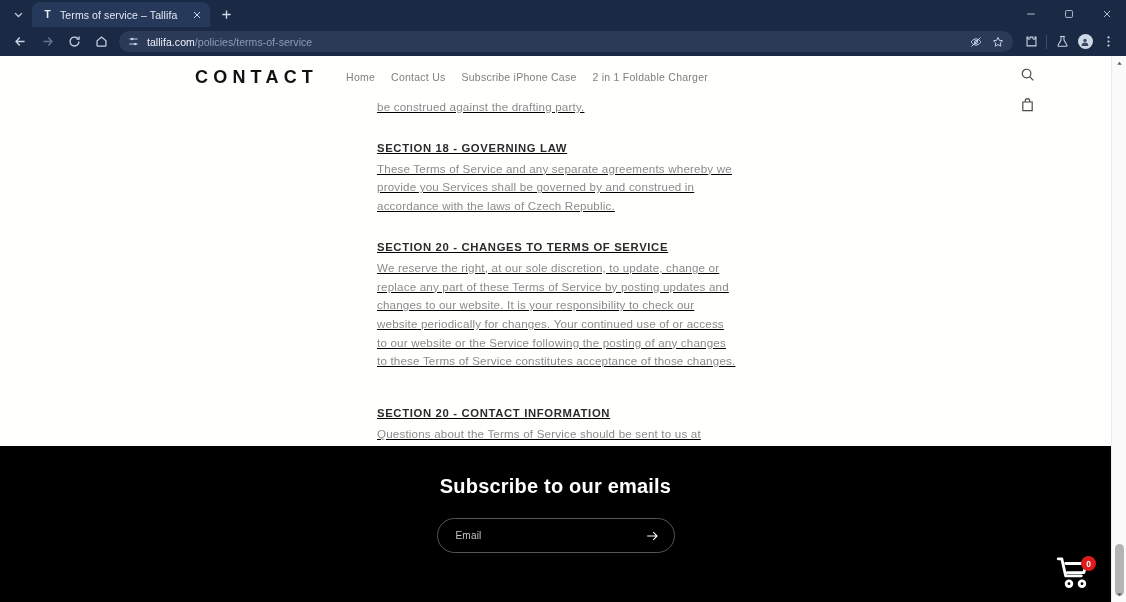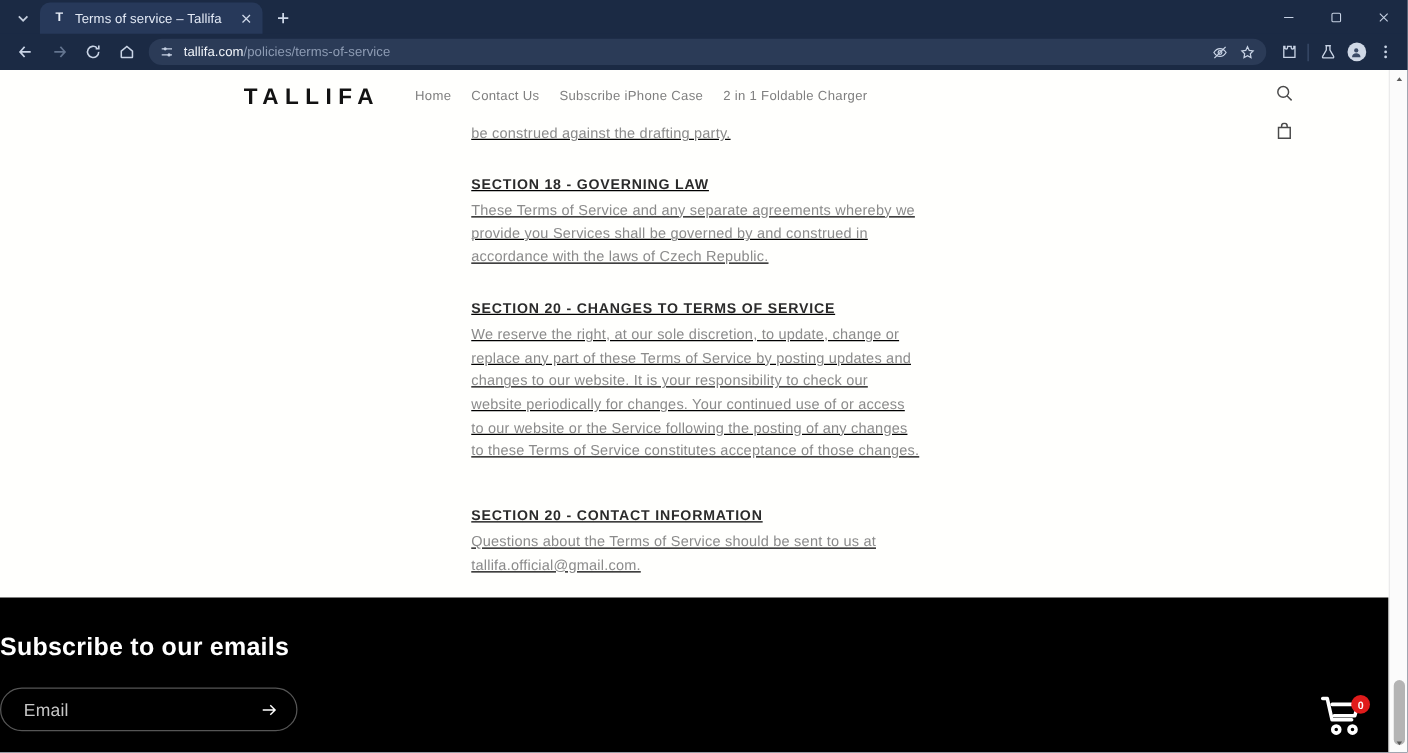--- a/index.html
+++ b/index.html
@@ -96,29 +96,29 @@
   .policy { padding:0 0 0 377px;text-decoration:underline; }
   .policy p { font-size:11.6px; line-height:18.7px; color:#8b8b8b;
               letter-spacing:.18px; max-width:360px; font-weight:400; }
   .policy h2 { font-size:11.3px; line-height:18px; color:#2b2b2b;
                font-weight:700; letter-spacing:.65px; margin:0 0 3px 0; }
   .sec-gap { height:22px; }
   .sec-gap-lg { height:33px; }
 
   
   .footer { background:#000000; position:absolute; left:0; right:0; bottom:0;
-            height:124px; display:flex; flex-direction:column;
-            padding-top:29px; }
+            height:156px; display:flex; flex-direction:column;
+            align-items:center; padding-top:29px; }
   .footer h3 { color:#ffffff; font-size:20px; font-weight:700;
                letter-spacing:.2px; }
   .subscribe { margin-top:20px; width:238px; height:35px;
                border:1px solid #555555; border-radius:18px; display:flex;
                align-items:center; padding:0 14px 0 18px; }
   .subscribe input { flex:1; background:transparent; border:none; outline:none;
-                     color:#e6e6e6; font-size:14px;
+                     color:#e6e6e6; font-size:10px;
                      font-family:"Liberation Sans", sans-serif;
                      letter-spacing:.2px; }
   .subscribe input::placeholder { color:#c7c7c7; }
   .sub-arrow { width:16px; height:16px; display:flex; align-items:center;
                justify-content:center; color:#ffffff; }
   .sub-arrow svg { width:14px; height:14px; }
 
   
   .cart-fab { position:absolute; right:13px; bottom:7px; width:48px;
               height:44px; display:flex; align-items:center;
@@ -261,21 +261,21 @@
             <circle cx="8" cy="13" r="1.35"></circle>
           </svg>
       </div>
     </div>
   </div>
 
   <div class="viewport">
     <div class="pagearea">
 
       <div class="site-header">
-        <div class="brand">TALLIFA</div>
+        <div class="brand">CONTACT</div>
         <nav class="site-nav">
           <a href="#">Home</a>
           <a href="#">Contact Us</a>
           <a href="#">Subscribe iPhone Case</a>
           <a href="#">2 in 1 Foldable Charger</a>
         </nav>
         <div class="header-right">
           <div class="locale">
             <span>Romania | RON Lei</span>
             <svg viewBox="0 0 16 16" fill="none" stroke="currentColor" stroke-width="1.8">

